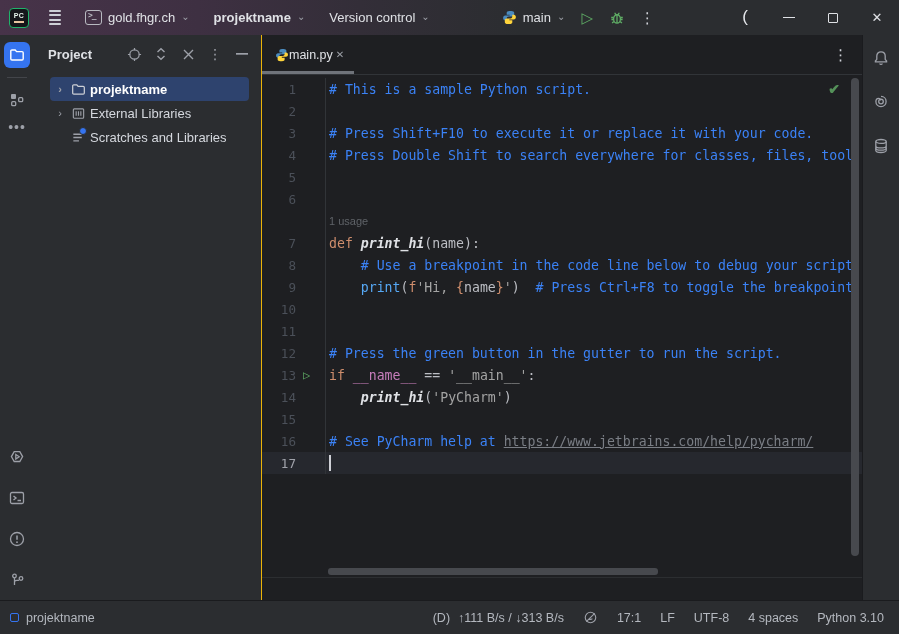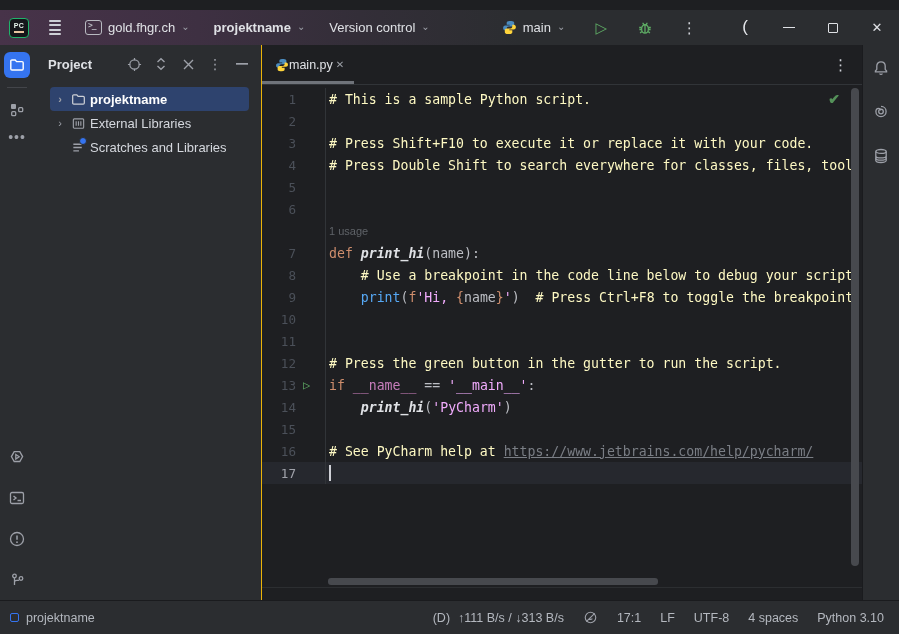--- a/index.html
+++ b/index.html
@@ -3,36 +3,36 @@
 <meta charset="utf-8">
 <style>
   * { margin:0; padding:0; box-sizing:border-box; }
   html,body { width:899px; height:634px; overflow:hidden; background:#1e1f22;
     font-family:"Liberation Sans", sans-serif; -webkit-font-smoothing:antialiased; }
   .window { width:899px; height:634px; display:flex; flex-direction:column; background:#1e1f22; color:#dfe1e5; }
 
   
   .titlebar { height:35px; flex:0 0 35px; display:flex; align-items:center;
     background:linear-gradient(90deg,#473349 0%,#3e3042 22%,#332e38 40%,#2b2d30 58%,#2b2d30 100%);
-    font-size:13px; color:#dfe1e5;margin-top:10px; }
+    font-size:13px; color:#dfe1e5; }
   .pc-logo { width:20px; height:20px; margin:0 0 0 9px; border:1.5px solid #20b36b; border-radius:4px;
     display:flex; flex-direction:column; align-items:center; justify-content:center; background:#15161a; }
   .pc-logo .pc-txt { font-size:7px; font-weight:bold; color:#e8f4ec; line-height:7px; letter-spacing:.3px;}
   .pc-logo .pc-bar { width:10px; height:2px; margin-top:2px; background:#e8c5a0; }
   .hamburger { margin-left:18px; width:16px; display:flex; flex-direction:column; gap:2.6px; cursor:pointer; padding:4px 2px;}
   .hamburger i { display:block; height:1.8px; background:#ced0d6; border-radius:1px;}
   .tb-widget { display:flex; align-items:center; gap:6px; padding:4px 8px; border-radius:4px; cursor:pointer; }
   .tb-widget .chev { color:#9da0a8; font-size:10px; margin-top:-3px;}
   .term-ico { width:17px; height:15px; border:1.4px solid #b8bac1; border-radius:3px; position:relative; }
   .term-ico:before { content:">_"; position:absolute; left:2px; top:0px; font-size:8px; font-weight:bold;
      color:#b8bac1; font-family:"DejaVu Sans Mono",monospace; letter-spacing:-1px;}
   .remote-widget { margin-left:14px; }
   .proj-widget { margin-left:8px; font-weight:600;}
   .vcs-widget { margin-left:8px;text-align:center; }
-  .run-group { display:flex; margin-left:58px; gap:16px;}
+  .run-group { display:flex; margin-left:58px; gap:2px;}
   .run-widget { display:flex; align-items:center; gap:6px; padding:4px 6px; cursor:pointer;}
   .icon-btn { width:28px; height:26px; display:flex; align-items:center; justify-content:center;
      border-radius:4px; cursor:pointer; }
   .play-glyph { color:#5fad65; font-size:15px; line-height:1;}
   .more-dots { color:#ced0d6; font-size:15px; letter-spacing:0; }
   .win-controls { margin-left:auto; display:flex; align-items:center; height:100%; }
   .win-btn { width:44px; height:100%; display:flex; align-items:center; justify-content:center;
      color:#dfe1e5; cursor:pointer; font-size:13px;}
   .crescent { font-size:17px; font-weight:300; color:#e6e8ec; margin-right:0px; transform:translateY(-1px);}
   .max-box { width:10px; height:10px; border:1.3px solid #dfe1e5; border-radius:1px; }
@@ -81,22 +81,22 @@
   .code-lines { position:absolute; top:3px; left:0; right:0; }
   .crow { height:22px; display:flex; align-items:center; font-family:"DejaVu Sans Mono",monospace;
      font-size:13.2px; white-space:pre; }
   .crow.active { background:#26282e; }
   .lnum { width:34px; flex:0 0 34px; text-align:right; color:#4b5059; font-size:12.6px; cursor:pointer;}
   .crow.active .lnum { color:#a1a3ab; }
   .lmark { width:29px; flex:0 0 29px; color:#5fad65; font-size:12px; padding-left:7px; cursor:pointer;}
   .lcode { flex:1; min-width:0; overflow:hidden; border-left:1px solid #313438; padding-left:3px;
      display:flex; align-items:center; height:100%;}
   .inlay { font-family:"Liberation Sans",sans-serif; font-size:11px; color:#5f6368; }
-  .tk-pl { color:#bcbec4; } .tk-com { color:#fef9c3; } .tk-kw { color:#cf8e6d; }
-  .tk-str { color:#f0abfc; } .tk-call { color:#56a8f5; } .tk-dun { color:#c77dbb; }
+  .tk-pl { color:#bcbec4; } .tk-com { color:#3b82f6; } .tk-kw { color:#cf8e6d; }
+  .tk-str { color:#a3a3a3; } .tk-call { color:#56a8f5; } .tk-dun { color:#c77dbb; }
   .tk-fn { color:#dfe1e5; font-weight:600;font-style:italic;} .tk-br { color:#cf8e6d; }
   .tk-lnk { color:#7a7e85; text-decoration:underline; }
   .caret { width:1.5px; height:16px; background:#ced0d6; display:inline-block; }
   .inspect-ok { position:absolute; top:6px; right:22px; color:#549159; font-size:14px; font-weight:bold;}
   .vscroll { position:absolute; top:3px; right:3px; width:8px; height:478px; background:#47494e; border-radius:4px; cursor:pointer;}
   .hscroll { position:absolute; top:493px; left:66px; width:330px; height:7px; background:#47494e; border-radius:3px; cursor:pointer;}
   .code-bottom-line { position:absolute; top:502px; left:0; right:0; height:1px; background:#2c2e31; }
 
   
   .statusbar { height:34px; flex:0 0 34px; background:#2b2d30; border-top:1px solid #1a1b1e;

